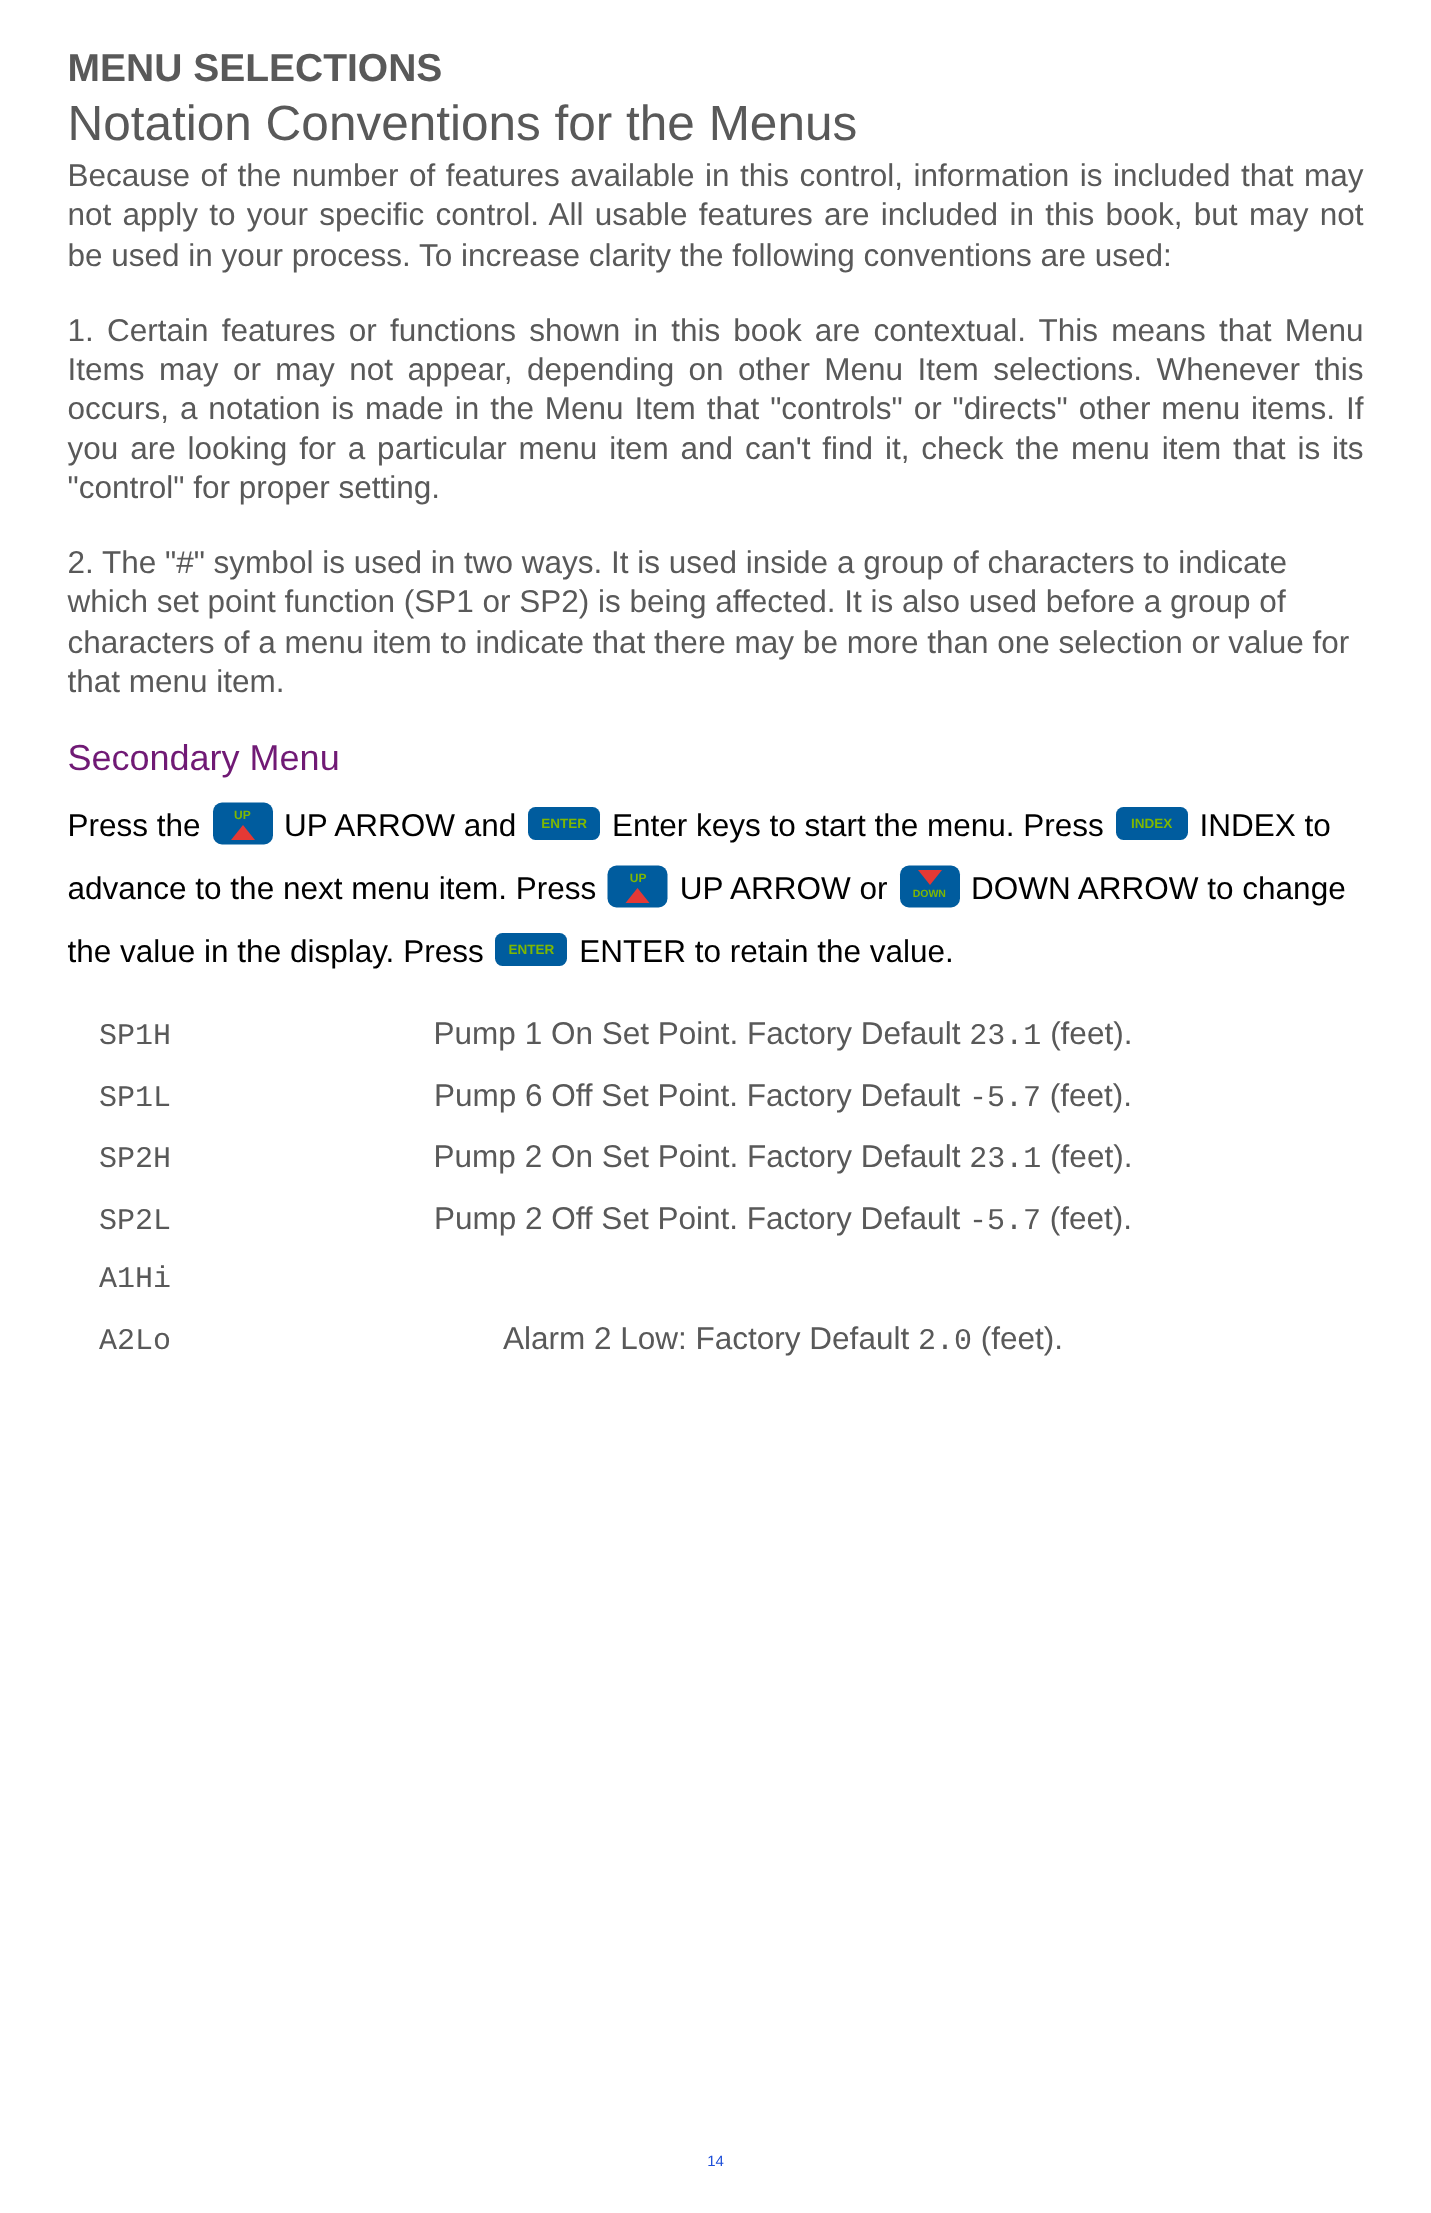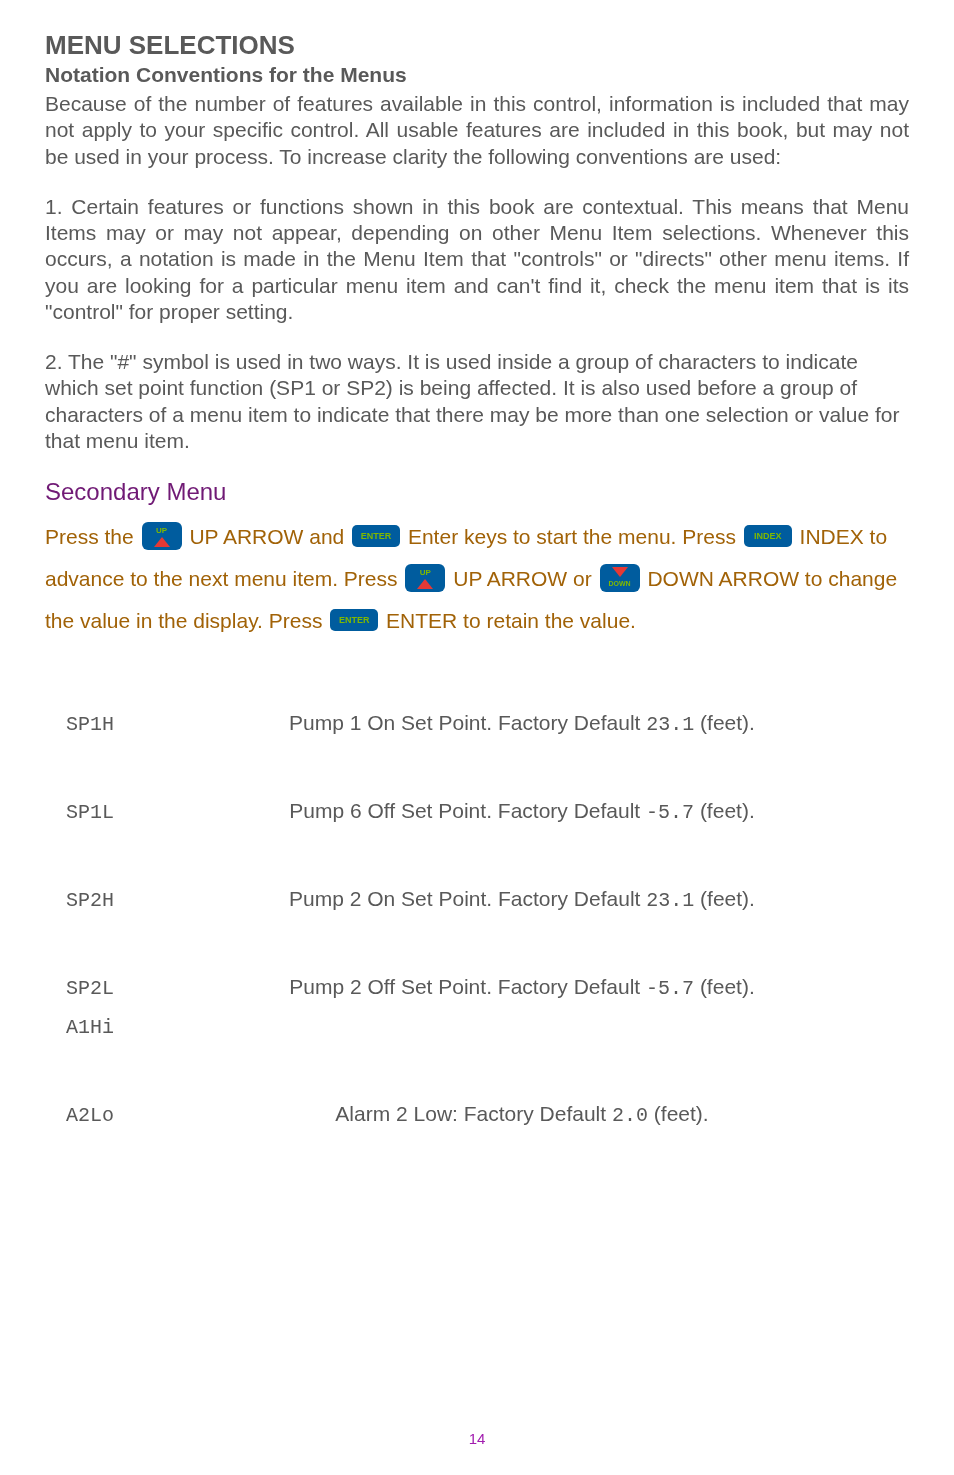--- a/index.html
+++ b/index.html
@@ -16,22 +16,22 @@
       padding: 30px 45px;
       position: relative;
     }
     .heading1 {
       font-weight: bold;
       font-size: 26px;
       color: #595959;
       margin-bottom: 2px;
     }
     .heading2 {
-      font-weight: bold;
-      font-size: 21px;
+      font-weight: normal;
+      font-size: 33px;
       color: #595959;
       margin-bottom: 4px;
     }
     .para {
       font-size: 21px;
       line-height: 1.25;
       text-align: justify;
       color: #595959;
       margin-bottom: 24px;
     }
@@ -42,21 +42,21 @@
       margin-bottom: 24px;
     }
     .heading3 {
       font-size: 24px;
       color: #701a75;
       margin-bottom: 10px;
     }
     .instr {
       font-size: 21px;
       line-height: 2.0;
-      color: #a16207;
+      color: #000000;
       margin-bottom: 22px;
     }
     .key {
       display: inline-block;
       vertical-align: middle;
       position: relative;
       top: -2px;
       margin: 0 2px;
     }
     .key-up {
@@ -162,34 +162,33 @@
     }
     .menu-code {
       width: 90px;
       flex-shrink: 0;
       font-family: "Courier New", monospace;
       letter-spacing: 0px;
       font-size: 20px;
     }
     .menu-desc {
       flex: 1;
-      margin-top: 47px;
     }
     .segval {
       font-family: "Courier New", monospace;
       letter-spacing: 0px;
       font-size: 20px;
     }
     .page-num {
       position: absolute;
       bottom: 28px;
       left: 50%;
       transform: translateX(-50%);
-      font-size: 15px;
-      color: #a21caf;
+      font-size: 10px;
+      color: #1d4ed8;
     }
   </style>
 </head>
 <body>
 
 <div class="heading1">MENU SELECTIONS</div>
 <div class="heading2">Notation Conventions for the Menus</div>
 
 <div class="para">Because of the number of features available in this control, information is included that may not apply to your specific control. All usable features are included in this book, but may not be used in your process. To increase clarity the following conventions are used:</div>
 <div class="para">1. Certain features or functions shown in this book are contextual. This means that Menu Items may or may not appear, depending on other Menu Item selections. Whenever this occurs, a notation is made in the Menu Item that "controls" or "directs" other menu items. If you are looking for a  particular menu item and can't find it, check the menu item that is its "control" for proper setting.</div>

